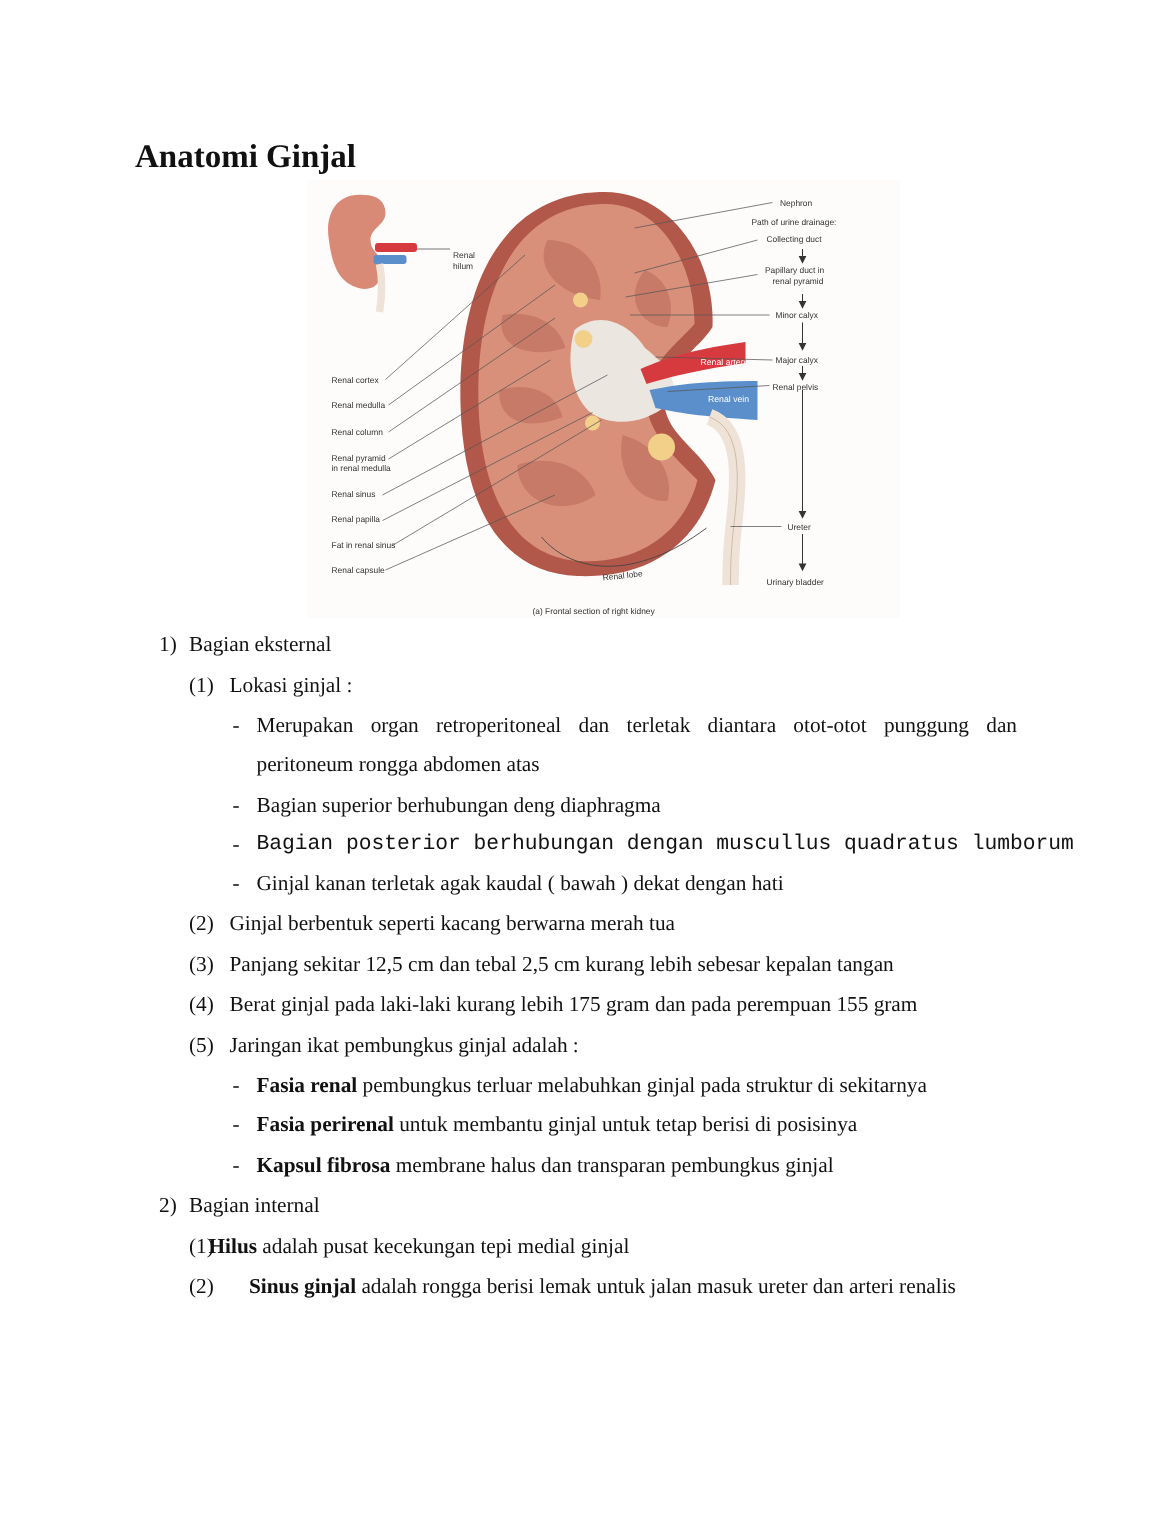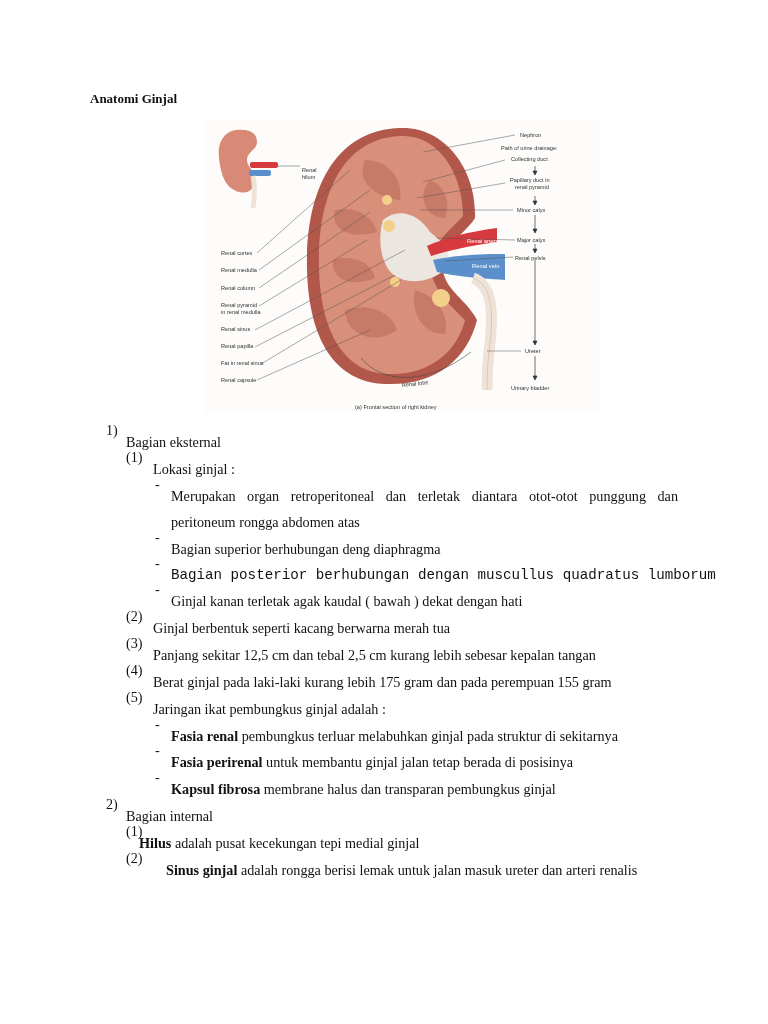--- a/index.html
+++ b/index.html
@@ -1,23 +1,23 @@
 <!DOCTYPE html>
 <html><head>
 <meta charset="utf-8">
 <style>
   html, body { margin: 0; padding: 0; background: #ffffff; }
   body { width: 768px; height: 1024px; position: relative; overflow: hidden;
          font-family: "Liberation Serif", "DejaVu Serif", serif; color: #111; }
-  .title { position: absolute; left: 90px; top: 91px; font-size: 13px; font-weight: bold; }
+  .title { position: absolute; left: 90px; top: 91px; font-size: 22px; font-weight: bold; }
   .figure { position: absolute; left: 205px; top: 120px; width: 395px; height: 292px; background: #fdfcfb; }
   .figure svg { display: block; }
   .line { position: absolute; font-size: 14.2px; line-height: 18px; white-space: nowrap; }
   .num { position: absolute; }
-  .txt { position: absolute; margin-top: 12px; }
+  .txt { position: absolute; }
   .just { text-align: justify; text-align-last: justify; }
   b { font-weight: bold; }
   .lbl { font-family: "Liberation Sans", "DejaVu Sans", sans-serif; font-size: 5.6px; fill: #333; }
   .lblw { font-family: "Liberation Sans", "DejaVu Sans", sans-serif; font-size: 5.8px; fill: #fff; }
 </style>
 </head>
 <body>
 
 <div class="title">Anatomi Ginjal</div>
 
@@ -171,21 +171,21 @@
   <span class="num" style="left:126px;">(5)</span>
   <span class="txt" style="left:153px;">Jaringan ikat pembungkus ginjal adalah :</span>
 </div>
 
 <div class="line" style="top:715px;left:0;width:768px;">
   <span class="num" style="left:155px;">-</span>
   <span class="txt" style="left:171px;"><b>Fasia renal</b><span> pembungkus terluar melabuhkan ginjal pada struktur di sekitarnya</span></span>
 </div>
 <div class="line" style="top:741px;left:0;width:768px;">
   <span class="num" style="left:155px;">-</span>
-  <span class="txt" style="left:171px;"><b>Fasia perirenal</b><span> untuk membantu ginjal jalan tetap berada di posisinya</span></span>
+  <span class="txt" style="left:171px;"><b>Fasia perirenal</b><span> untuk membantu ginjal untuk tetap berisi di posisinya</span></span>
 </div>
 <div class="line" style="top:768px;left:0;width:768px;">
   <span class="num" style="left:155px;">-</span>
   <span class="txt" style="left:171px;"><b>Kapsul fibrosa</b><span> membrane halus dan transparan pembungkus ginjal</span></span>
 </div>
 
 <div class="line" style="top:795px;left:0;width:768px;">
   <span class="num" style="left:106px;">2)</span>
   <span class="txt" style="left:126px;">Bagian internal</span>
 </div>

